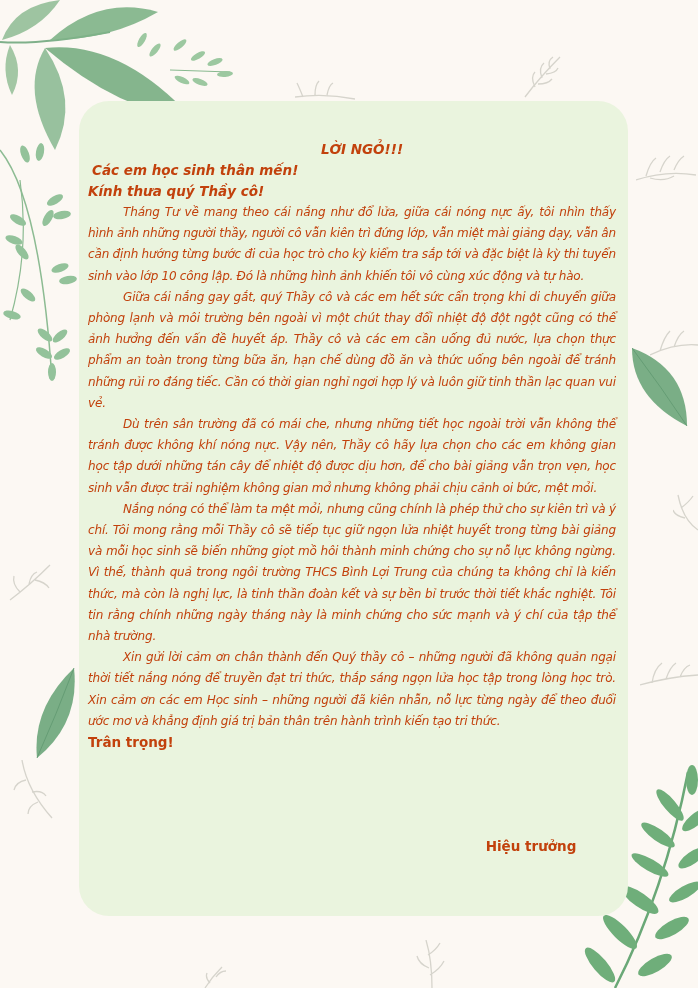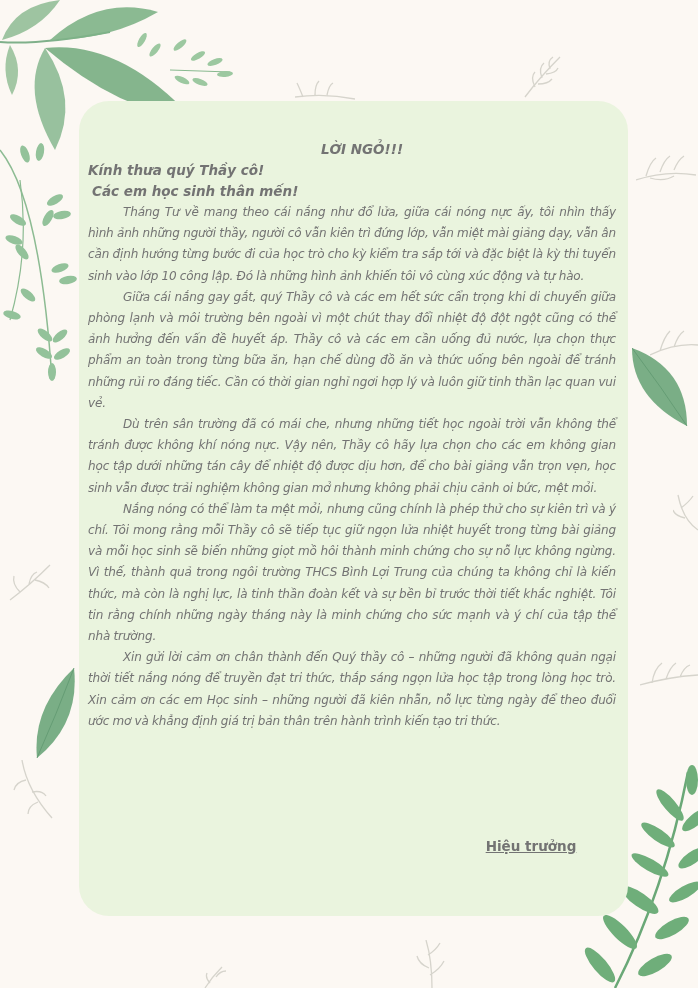--- a/index.html
+++ b/index.html
@@ -11,21 +11,21 @@
   }
   .deco { position: absolute; pointer-events: none; }
   .card {
     position: absolute;
     left: 79px; top: 101px;
     width: 549px; height: 815px;
     background: #eaf4de;
     border-radius: 30px;
     box-sizing: border-box;
     padding: 38px 12px 0 9px;
-    color: #737373;
+    color: #c2410c;
   }
   .title {
     text-align: center;
     font-weight: bold; font-style: italic;
     font-size: 13.5px; line-height: 21px;
     margin: 0; padding-left: 20px;
   }
   .greet {
     font-weight: bold; font-style: italic;
     font-size: 13.5px; line-height: 21px; margin: 0;
@@ -44,21 +44,21 @@
     font-weight: bold; font-size: 13.5px; line-height: 21px; margin: 0;
   }
   .signature {
     position: absolute;
     left: 352px; top: 735px;
     width: 200px;
     text-align: center;
     font-weight: bold; font-size: 13.5px; line-height: 21px;
     padding-right: 40px;
   }
-  .signature div { margin: 0; text-decoration: underline; }
+  .signature div { margin: 0; }
 </style>
 </head>
 <body>
 
 <svg class="deco" style="left:0;top:0" width="260" height="160" viewBox="0 0 260 160">
   <path d="M0,42 Q40,45 110,32" stroke="#7fb08a" stroke-width="2" fill="none"></path>
   <path d="M2,40 Q15,5 60,0 Q40,30 2,40Z" fill="#8dbb92" opacity="0.85"></path>
   <path d="M50,40 Q100,-5 158,12 Q110,40 50,40Z" fill="#7eb287" opacity="0.9"></path>
   <path d="M45,48 Q120,40 192,118 Q120,112 45,48Z" fill="#78ad82" opacity="0.9"></path>
   <path d="M45,48 Q20,90 55,150 Q80,100 45,48Z" fill="#86b78e" opacity="0.85"></path>
@@ -155,24 +155,25 @@
 </svg>
 <svg class="deco" style="left:414px;top:940px" width="35" height="48" viewBox="0 0 35 48">
   <path d="M18,48 Q18,20 12,0 M14,15 q8,-5 12,-12 M15,28 q-10,-4 -12,-12 M16,35 q10,-6 14,-14" stroke="#d6d4cc" stroke-width="1.3" fill="none"></path>
 </svg>
 <svg class="deco" style="left:200px;top:965px" width="30" height="23" viewBox="0 0 30 23">
   <path d="M5,23 Q12,12 22,2 M10,18 q-5,-5 -3,-10 M16,12 q4,-6 10,-6" stroke="#d6d4cc" stroke-width="1.3" fill="none"></path>
 </svg>
 
 <div class="card">
   <p class="title">LỜI NGỎ!!!</p>
+  <p class="greet second">Các em học sinh thân mến!</p>
   <p class="greet">Kính thưa quý Thầy cô!</p>
-  <p class="greet second">Các em học sinh thân mến!</p>
   <p class="para">Tháng Tư về mang theo cái nắng như đổ lửa, giữa cái nóng nực ấy, tôi nhìn thấy hình ảnh những người thầy, người cô vẫn kiên trì đứng lớp, vẫn miệt mài giảng dạy, vẫn ân cần định hướng từng bước đi của học trò cho kỳ kiểm tra sắp tới và đặc biệt là kỳ thi tuyển sinh vào lớp 10 công lập. Đó là những hình ảnh khiến tôi vô cùng xúc động và tự hào.</p>
   <p class="para">Giữa cái nắng gay gắt, quý Thầy cô và các em hết sức cẩn trọng khi di chuyển giữa phòng lạnh và môi trường bên ngoài vì một chút thay đổi nhiệt độ đột ngột cũng có thể ảnh hưởng đến vấn đề huyết áp. Thầy cô và các em cần uống đủ nước, lựa chọn thực phẩm an toàn trong từng bữa ăn, hạn chế dùng đồ ăn và thức uống bên ngoài để tránh những rủi ro đáng tiếc. Cần có thời gian nghỉ ngơi hợp lý và luôn giữ tinh thần lạc quan vui vẻ.</p>
   <p class="para">Dù trên sân trường đã có mái che, nhưng những tiết học ngoài trời vẫn không thể tránh được không khí nóng nực. Vậy nên, Thầy cô hãy lựa chọn cho các em không gian học tập dưới những tán cây để nhiệt độ được dịu hơn, để cho bài giảng vẫn trọn vẹn, học sinh vẫn được trải nghiệm không gian mở nhưng không phải chịu cảnh oi bức, mệt mỏi.</p>
   <p class="para">Nắng nóng có thể làm ta mệt mỏi, nhưng cũng chính là phép thử cho sự kiên trì và ý chí. Tôi mong rằng mỗi Thầy cô sẽ tiếp tục giữ ngọn lửa nhiệt huyết trong từng bài giảng và mỗi học sinh sẽ biến những giọt mồ hôi thành minh chứng cho sự nỗ lực không ngừng. Vì thế, thành quả trong ngôi trường THCS Bình Lợi Trung của chúng ta không chỉ là kiến thức, mà còn là nghị lực, là tinh thần đoàn kết và sự bền bỉ trước thời tiết khắc nghiệt. Tôi tin rằng chính những ngày tháng này là minh chứng cho sức mạnh và ý chí của tập thể nhà trường.</p>
   <p class="para">Xin gửi lời cảm ơn chân thành đến Quý thầy cô – những người đã không quản ngại thời tiết nắng nóng để truyền đạt tri thức, thắp sáng ngọn lửa học tập trong lòng học trò. Xin cảm ơn các em Học sinh – những người đã kiên nhẫn, nỗ lực từng ngày để theo đuổi ước mơ và khẳng định giá trị bản thân trên hành trình kiến tạo tri thức.</p>
+  <p class="closing">Trân trọng!</p>
 
   <div class="signature">
     <div>Hiệu trưởng</div>
   </div>
 </div>
 
 </body></html>

